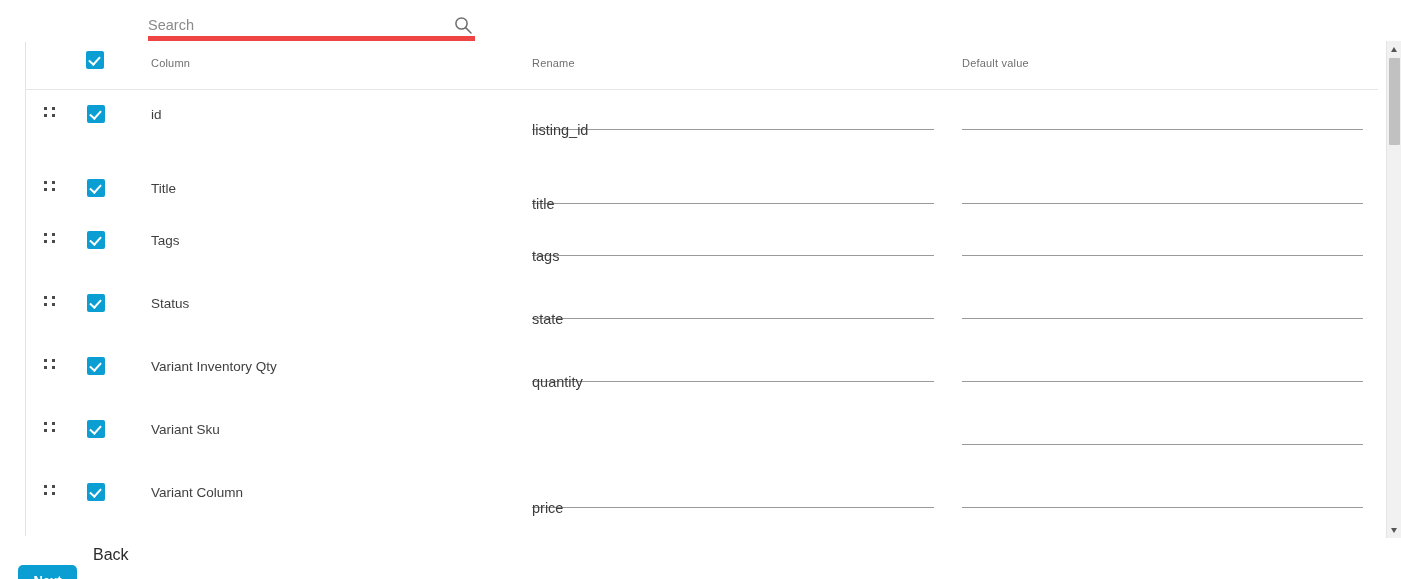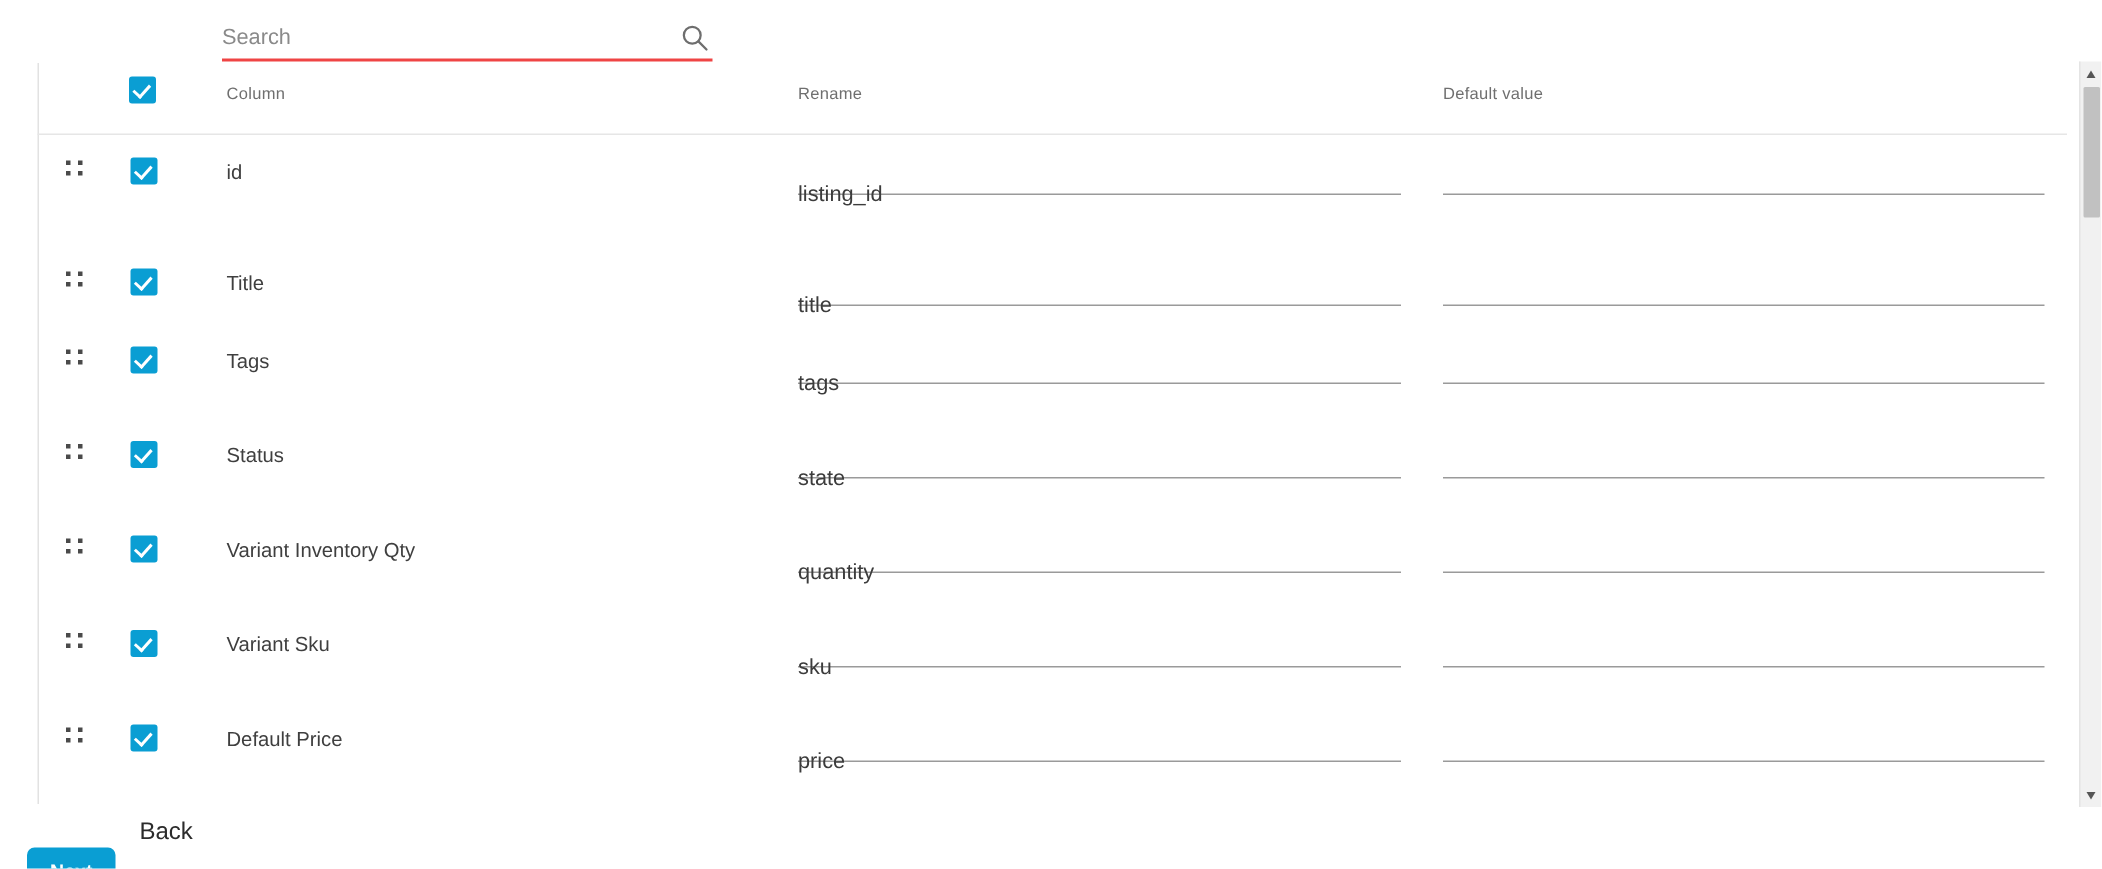--- a/index.html
+++ b/index.html
@@ -17,21 +17,21 @@
     background: #ffffff;
   }
 
   
   .search-wrap {
     position: absolute;
     left: 148px;
     top: 12px;
     width: 327px;
     height: 29px;
-    border-bottom: 2px solid #ef4444;
+    border-bottom: 5px solid #ef4444;
   }
   .search-input {
     position: absolute;
     left: 0; top: 0;
     width: 290px;
     height: 26px;
     border: none;
     outline: none;
     background: transparent;
     font-family: "Liberation Sans", sans-serif;
@@ -339,32 +339,31 @@
       </div>
       <div class="row" style="top: 315px;">
         <div class="drag-handle">
           <i></i>
           <i></i>
           <i></i>
           <i></i>
         </div>
         <span class="row-check cbox"></span>
         <span class="col-name">Variant Sku</span>
-        <div class="field field-rename"><input type="text" value="sku" style=""></div>
         <div class="field field-default"><input type="text" style=""></div>
       </div>
       <div class="row" style="top: 378px;">
         <div class="drag-handle">
           <i></i>
           <i></i>
           <i></i>
           <i></i>
         </div>
         <span class="row-check cbox"></span>
-        <span class="col-name">Default Price</span>
+        <span class="col-name">Variant Column</span>
         <div class="field field-rename"><input type="text" value="price" style=""></div>
         <div class="field field-default"><input type="text" style=""></div>
       </div>
     </div>
 
   <button class="btn-next">Next</button>
   <button class="btn-back">Back</button>
 
   <div class="scrollbar">
     <div class="sb-arrow sb-up"></div>

